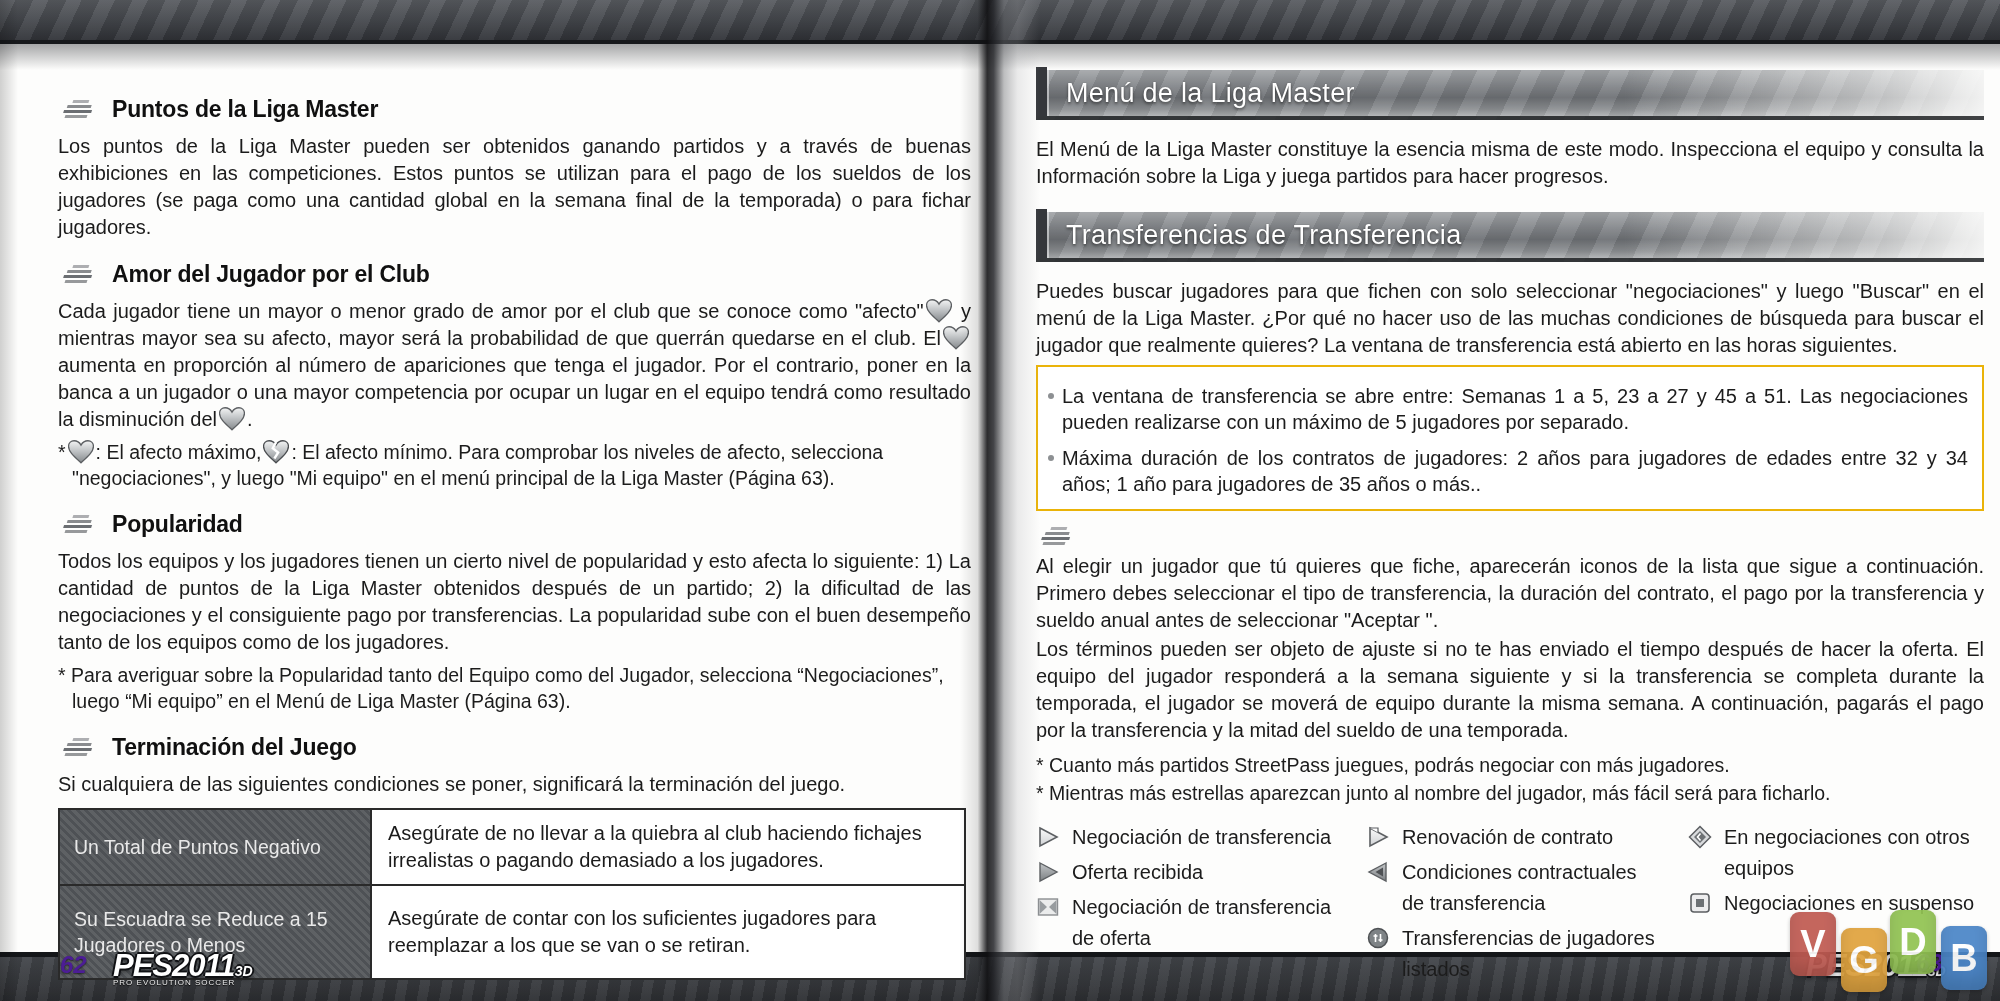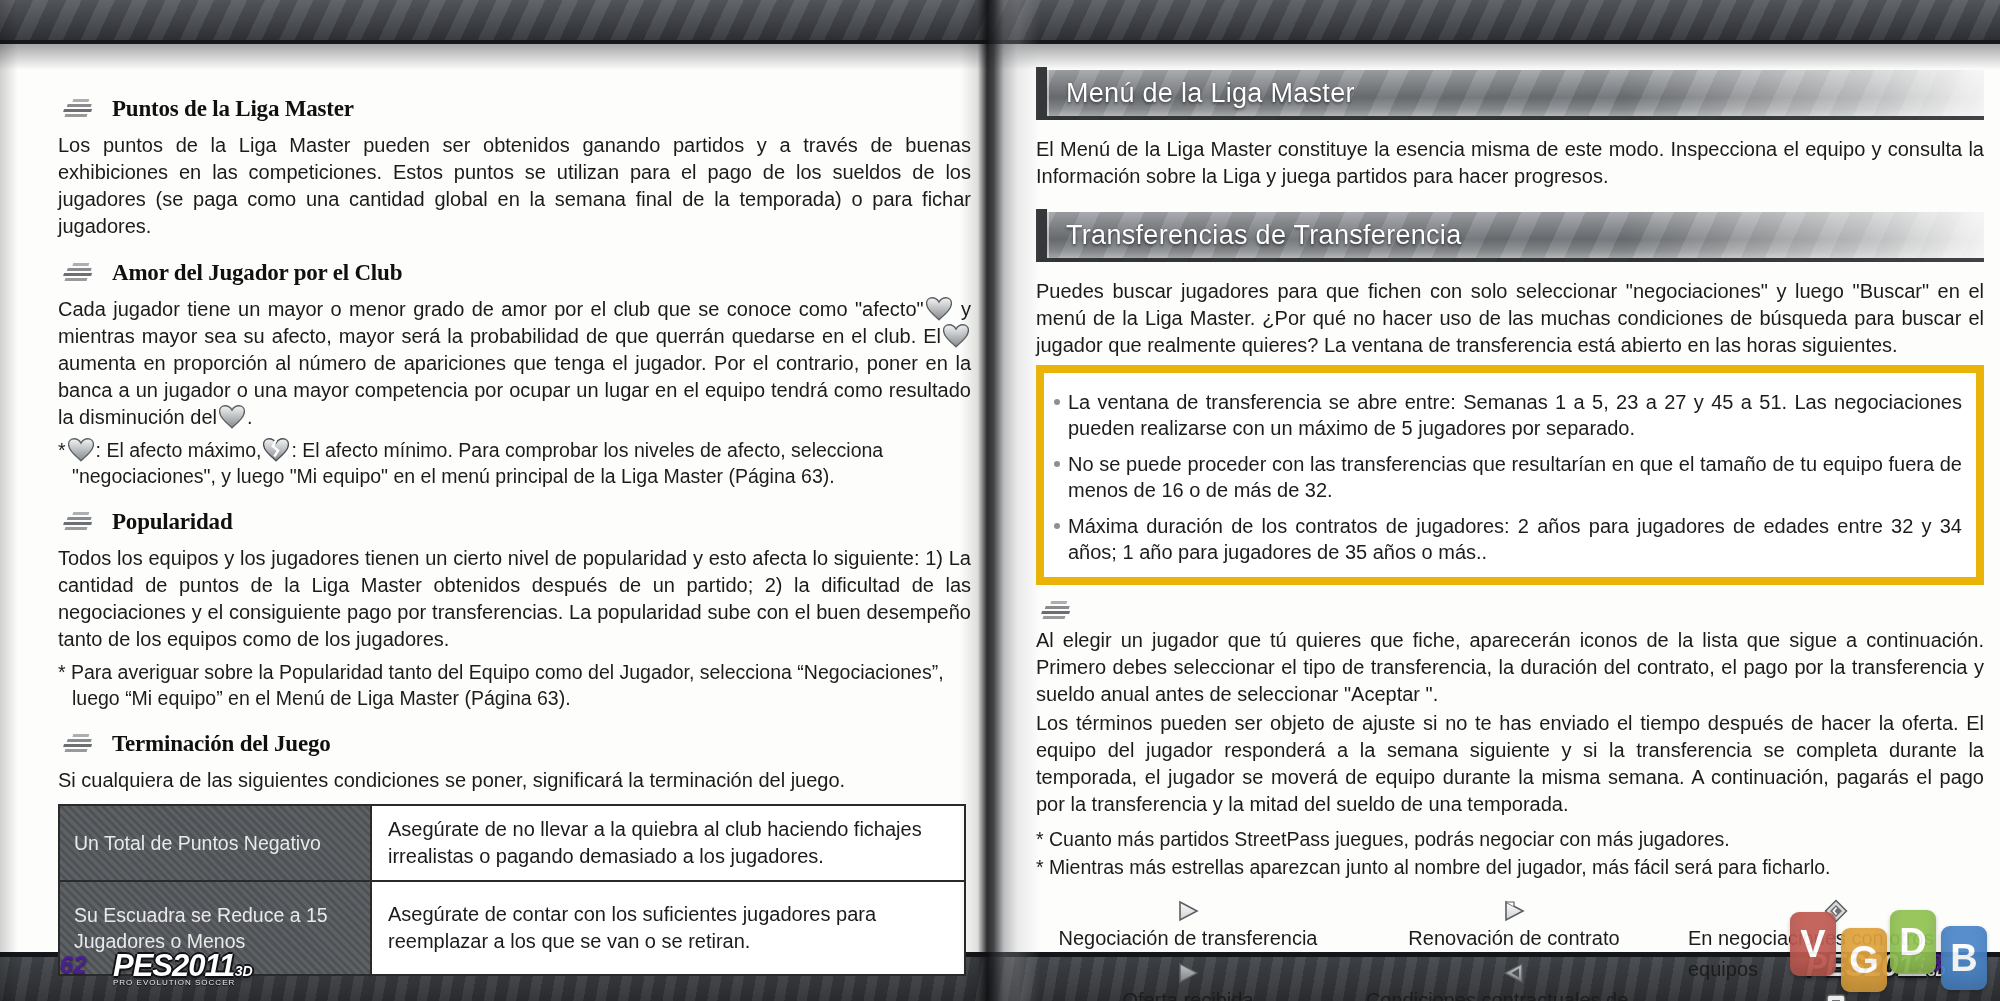--- a/index.html
+++ b/index.html
@@ -39,21 +39,21 @@
   
   .page{position:absolute;top:0;height:1001px;z-index:2;}
   #page-left{left:0;width:985px;}
   #page-right{left:1012px;width:988px;}
   .page-inner{position:relative;}
   #page-left .page-inner{padding:76px 14px 0 58px;}
   #page-right .page-inner{padding:70px 16px 0 24px;}
 
   
   .body-text{font-size:20px;line-height:27px;text-align:justify;margin:0 0 6px 0;color:#1b1b1b;}
-  .section-head{display:flex;align-items:center;gap:12px;margin:20px 0 10px 0;font-family:Liberation Serif, serif;}
+  .section-head{display:flex;align-items:center;gap:12px;margin:20px 0 10px 0;}
   .section-head h2{font-size:23px;font-weight:700;margin:0;color:#101010;letter-spacing:-.2px;}
   .marker-svg{flex:0 0 auto;}
   .footnote{font-size:19.5px;line-height:26px;margin:0 0 2px 0;text-align:left;
     padding-left:14px;text-indent:-14px;}
   .heart{vertical-align:-5px;margin:0 2px;}
 
   
   .header-bar{position:relative;height:46px;margin:0 0 16px 0;display:flex;align-items:center;
     background:
       linear-gradient(90deg,rgba(255,255,255,0) 0%,rgba(255,255,255,0) 62%,rgba(253,253,252,.55) 88%,rgba(253,253,252,.92) 100%),
@@ -72,31 +72,31 @@
   td.cond-cell{
     width:282px;
     background:
       repeating-linear-gradient(45deg, rgba(255,255,255,.05) 0 3px, rgba(0,0,0,.08) 3px 6px),
       #55585c;
     color:#e9e9e9;font-size:19.5px;line-height:26px;padding:20px 14px;
   }
   td.desc-cell{background:#fff;font-size:20px;line-height:27px;padding:10px 16px;color:#1b1b1b;}
 
   
-  .info-box{border:8px solid #eab308;background:#fff;padding:12px 14px 10px 10px;margin:6px 0 14px 0;}
+  .info-box{border:2px solid #eab308;background:#fff;padding:12px 14px 10px 10px;margin:6px 0 14px 0;}
   .info-bullet{display:flex;gap:8px;font-size:20px;line-height:26px;margin:4px 0 10px 0;text-align:justify;}
   .bullet-dot{flex:0 0 auto;width:6px;height:6px;border-radius:50%;background:#8d9093;margin-top:10px;}
 
   
   .legend{display:flex;gap:26px;margin-top:16px;}
   .legend-col{display:flex;flex-direction:column;gap:4px;}
   .legend-col.c1{width:308px;}
   .legend-col.c2{width:300px;}
   .legend-col.c3{width:300px;}
-  .legend-item{display:flex;gap:0;align-items:center;flex-direction:column;}
+  .legend-item{display:flex;gap:12px;align-items:flex-start;}
   .legend-item .licon{flex:0 0 auto;margin-top:3px;}
   .legend-item .llabel{font-size:20px;line-height:31px;}
 
   
   .pagenum{position:absolute;color:#4c1d95;font-weight:700;font-style:italic;font-size:24px;
     text-shadow:0 1px 2px rgba(0,0,0,.6);z-index:7;}
   #pagenum-left{left:60px;top:951px;}
   #pagenum-right{left:1916px;top:949px;}
   .pes-logo{position:absolute;z-index:7;color:#fff;font-style:italic;font-weight:700;
     text-shadow:-2px 0 0 #101114, 2px 0 0 #101114, 0 -2px 0 #101114, 0 2px 0 #101114, 0 3px 4px rgba(0,0,0,.5);
@@ -243,24 +243,20 @@
         <span class="header-tab"></span>
         <span class="bar-title">Transferencias de Transferencia</span>
       </div>
       <p class="body-text">Puedes buscar jugadores para que fichen con solo seleccionar "negociaciones" y luego "Buscar" en el menú de la Liga Master. ¿Por qué no hacer uso de las muchas condiciones de búsqueda para buscar el jugador que realmente quieres? La ventana de transferencia está abierto en las horas siguientes.</p>
 
       <div class="info-box">
         <div class="info-bullet">
           <span class="bullet-dot"></span>
           <span>La ventana de transferencia se abre entre: Semanas 1 a 5, 23 a 27 y 45 a 51. Las negociaciones pueden realizarse con un máximo de 5 jugadores por separado.</span>
         </div>
-        <div class="info-bullet">
-          <span class="bullet-dot"></span>
-          <span>No se puede proceder con las transferencias que resultarían en que el tamaño de tu equipo fuera de menos de 16 o de más de 32.</span>
-        </div>
         <div class="info-bullet" style="margin-bottom:2px">
           <span class="bullet-dot"></span>
           <span>Máxima duración de los contratos de jugadores: 2 años para jugadores de edades entre 32 y 34 años; 1 año para jugadores de 35 años o más..</span>
         </div>
       </div>
 
       <div class="section-head" style="margin-top:8px;margin-bottom:4px">
         <svg class="marker-svg" width="42" height="24" viewBox="0 0 42 24">
           <g transform="skewX(-18)" fill="#6b6e72">
             <rect x="16" y="2" width="16" height="3" opacity=".55"></rect>

